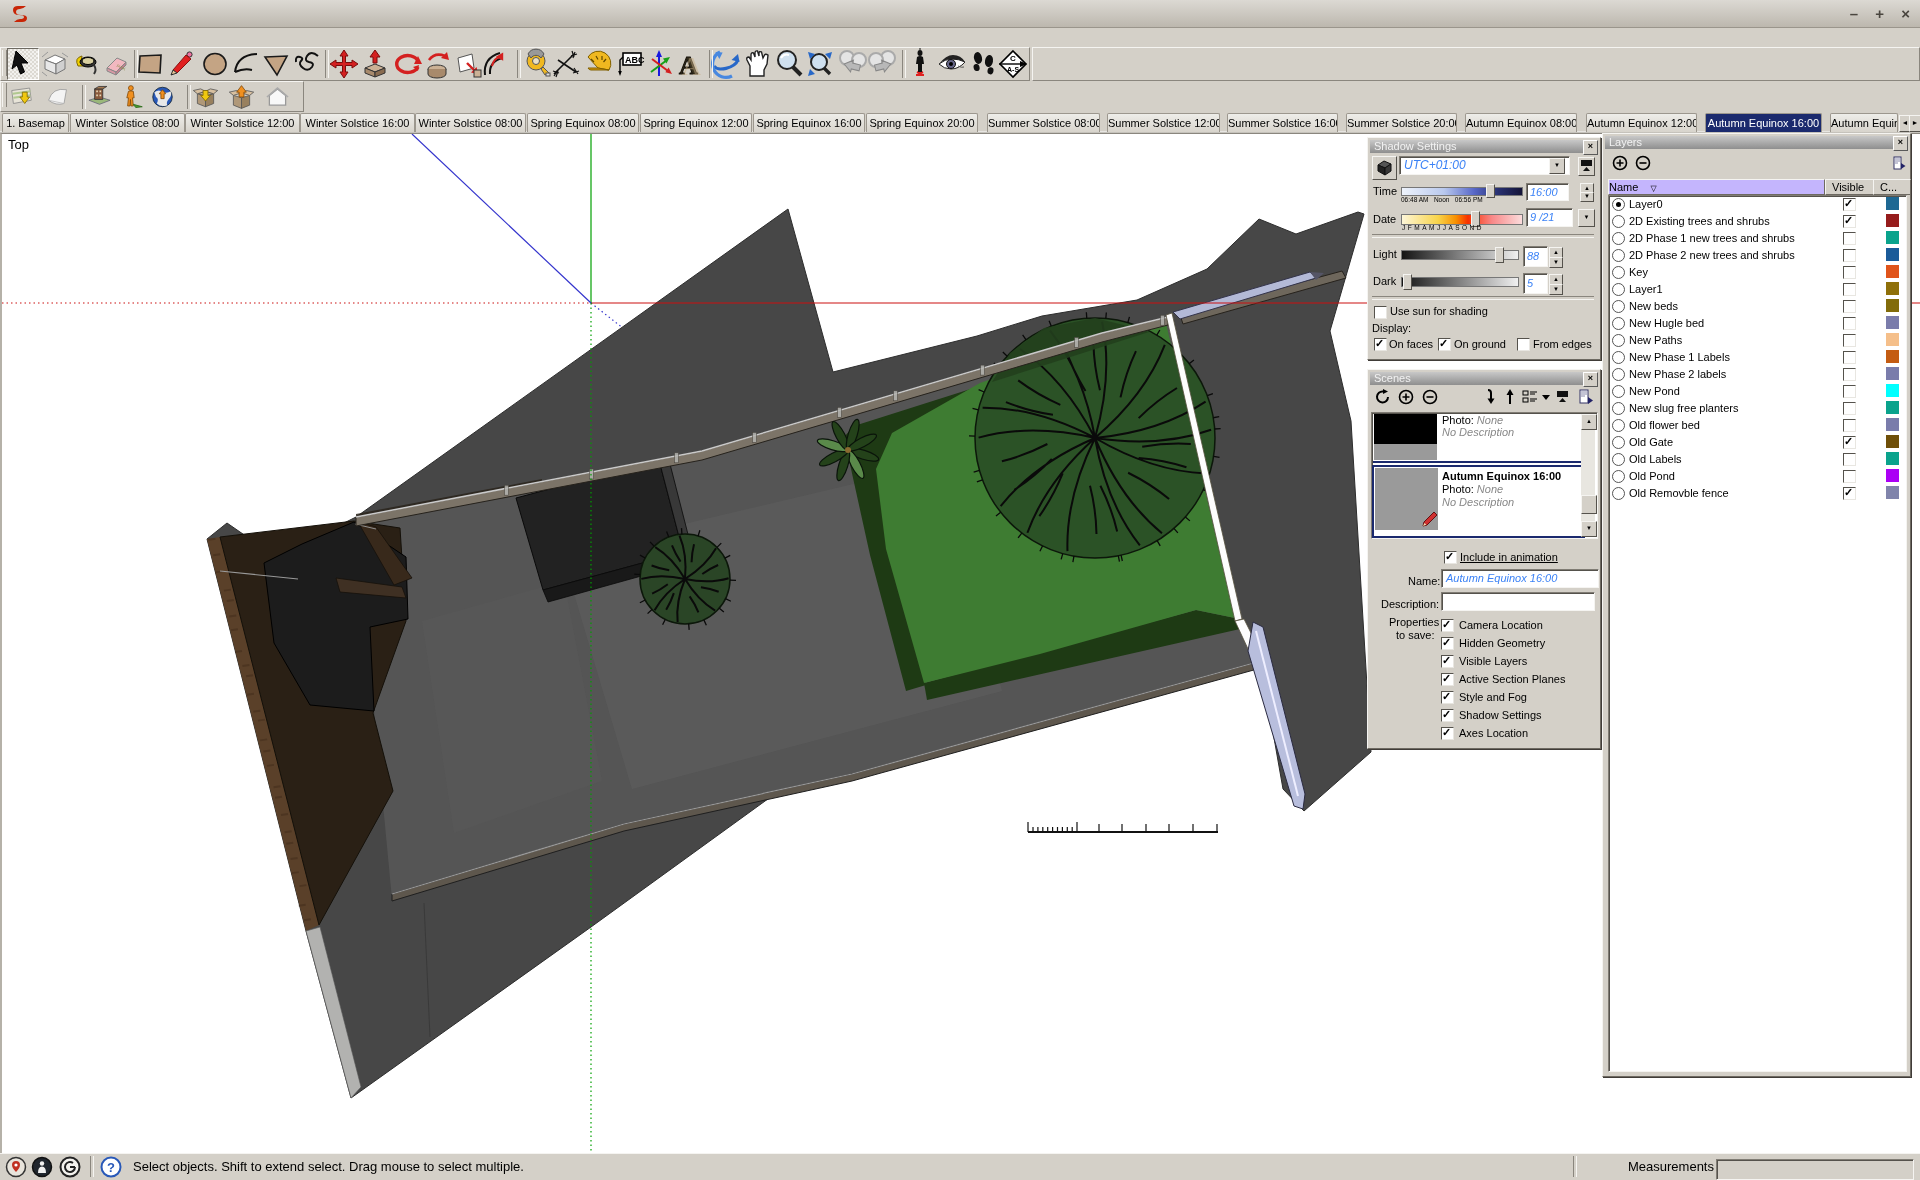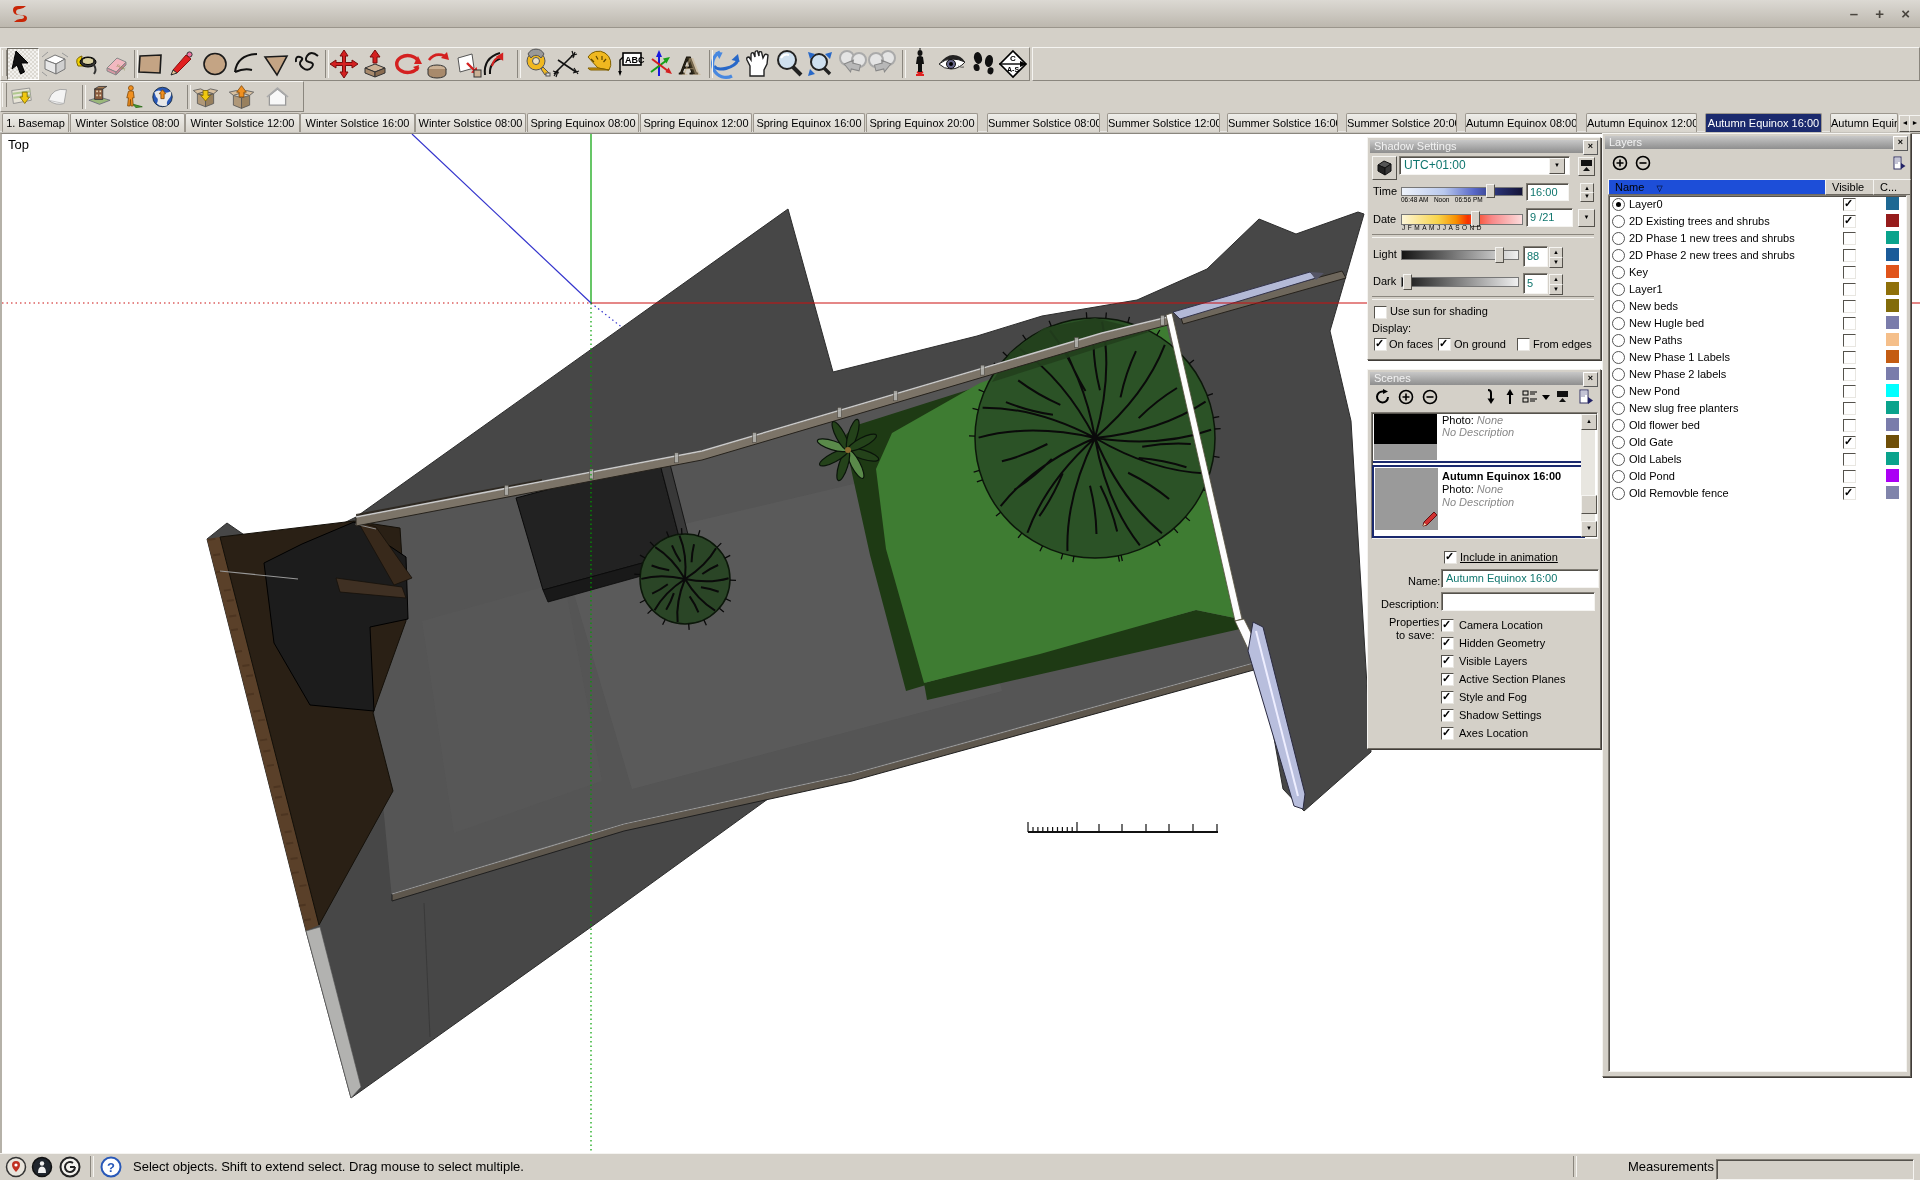--- a/index.html
+++ b/index.html
@@ -37,21 +37,21 @@
 .pclose{position:absolute;top:2px;right:2px;width:13px;height:13px;background:#d4d0c8;border:1px solid;border-color:#fff #5a5a5a #5a5a5a #fff;font-size:9px;line-height:11px;text-align:center;color:#000;font-weight:bold;}
 .sunken{background:#fff;border:1px solid;border-color:#807c74 #f5f4f1 #f5f4f1 #807c74;box-shadow:inset 1px 1px 0 #55524c;}
 .cb{position:absolute;width:11px;height:11px;background:#fff;border:1px solid;border-color:#55524c #e8e6e1 #e8e6e1 #55524c;}
 .cb.on:after{content:"\2713";position:absolute;left:0px;top:-2px;font-size:11px;font-weight:bold;color:#000;}
 .radio{position:absolute;width:11px;height:11px;border-radius:50%;background:#fff;border:1px solid #555;}
 .radio.on:after{content:"";position:absolute;left:3px;top:3px;width:5px;height:5px;border-radius:50%;background:#000;}
 .lbl{position:absolute;font-size:11px;color:#000;white-space:nowrap;}
 .btn{position:absolute;background:#d4d0c8;border:1px solid;border-color:#f5f4f1 #55524c #55524c #f5f4f1;}
 .spin{position:absolute;width:12px;background:#d4d0c8;border:1px solid;border-color:#f5f4f1 #55524c #55524c #f5f4f1;font-size:6px;text-align:center;color:#000;}
 .thumb{position:absolute;width:7px;background:#d4d0c8;border:1px solid;border-color:#f5f4f1 #55524c #55524c #f5f4f1;}
-.field{position:absolute;background:#fff;border:1px solid;border-color:#807c74 #f5f4f1 #f5f4f1 #807c74;box-shadow:inset 1px 1px 0 #55524c;font-size:11px;color:#0f766e;}
+.field{position:absolute;background:#fff;border:1px solid;border-color:#807c74 #f5f4f1 #f5f4f1 #807c74;box-shadow:inset 1px 1px 0 #55524c;font-size:11px;color:#3b82f6;font-style:italic;}
 </style>
 </head>
 <body>
 <div id="app">
 <div id="titlebar" class="abs">
  <svg class="abs" style="left:10px;top:4px" width="20" height="20" viewBox="0 0 20 20">
         <path d="M3,6 Q3,2 8,2 L16,2 Q13,5 10,5 Q6,5 6,8 Q6,11 11,11 Q17,11 17,14 Q17,18 12,18 L4,18 Q7,15 10,15 Q14,15 14,13 Q14,11 9,11 Q3,11 3,6Z" fill="#c82506"></path>
       </svg>
  <div class="abs" style="right:62px;top:5px;font-size:15px;color:#4a463f;font-weight:bold">–</div>
  <div class="abs" style="right:36px;top:5px;font-size:15px;color:#4a463f;font-weight:bold">+</div>
@@ -617,21 +617,21 @@
       </svg>
 <svg class="abs" style="left:32px;top:21px" width="16" height="16" viewBox="0 0 16 16">
         <circle cx="8" cy="8" r="6.5" fill="none" stroke="#000" stroke-width="1.6"></circle>
         <path d="M4.5,8 L11.5,8" stroke="#000" stroke-width="1.6"></path>
       </svg>
 <svg class="abs" style="left:290px;top:22px" width="13" height="15" viewBox="0 0 13 15">
         <rect x="1" y="1" width="7" height="12" fill="#fff" stroke="#336"></rect>
         <path d="M2,3 h5 M2,5 h5 M2,7 h3" stroke="#88a"></path>
         <path d="M8,7 l4.5,3 l-4.5,3 Z" fill="#226"></path>
       </svg>
-<div class="abs" style="left:5px;top:45px;width:215px;height:14px;background:#1d4ed8;border:1px solid;border-color:#f5f4f1 #6e6a62 #6e6a62 #f5f4f1;font-size:11px;padding-left:6px;line-height:14px">Name&nbsp;&nbsp;&nbsp;&nbsp;<span style="font-size:8px">▽</span></div>
+<div class="abs" style="left:5px;top:45px;width:215px;height:14px;background:#c4b5fd;border:1px solid;border-color:#f5f4f1 #6e6a62 #6e6a62 #f5f4f1;font-size:11px;line-height:14px">Name&nbsp;&nbsp;&nbsp;&nbsp;<span style="font-size:8px">▽</span></div>
 <div class="abs" style="left:222px;top:45px;width:46px;height:14px;background:#d4d0c8;border:1px solid;border-color:#f5f4f1 #6e6a62 #6e6a62 #f5f4f1;font-size:11px;padding-left:6px;line-height:14px">Visible</div>
 <div class="abs" style="left:270px;top:45px;width:30px;height:14px;background:#d4d0c8;border:1px solid;border-color:#f5f4f1 #6e6a62 #6e6a62 #f5f4f1;font-size:11px;padding-left:6px;line-height:14px">C...</div>
 <div class="abs sunken" style="left:5px;top:61px;width:297px;height:875px"></div>
 <div class="radio on" style="left:9px;top:64px"></div>
 <div class="lbl" style="left:26px;top:64px">Layer0</div>
 <div class="cb on" style="left:240px;top:64px"></div>
 <div class="abs" style="left:283px;top:63px;width:13px;height:13px;background:#1e6893"></div>
 <div class="radio" style="left:9px;top:81px"></div>
 <div class="lbl" style="left:26px;top:81px">2D Existing trees and shrubs</div>
 <div class="cb on" style="left:240px;top:81px"></div>

